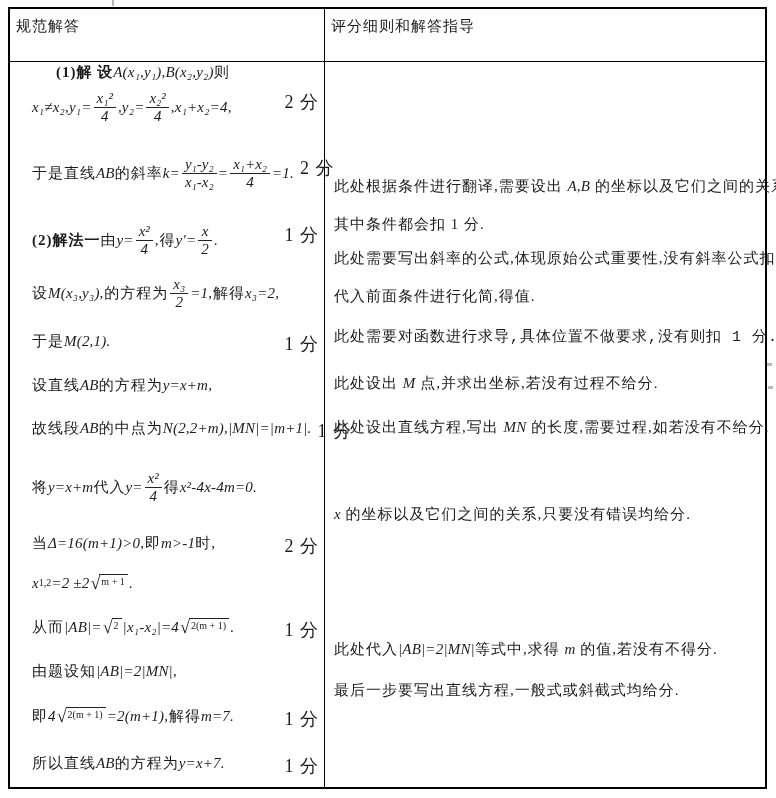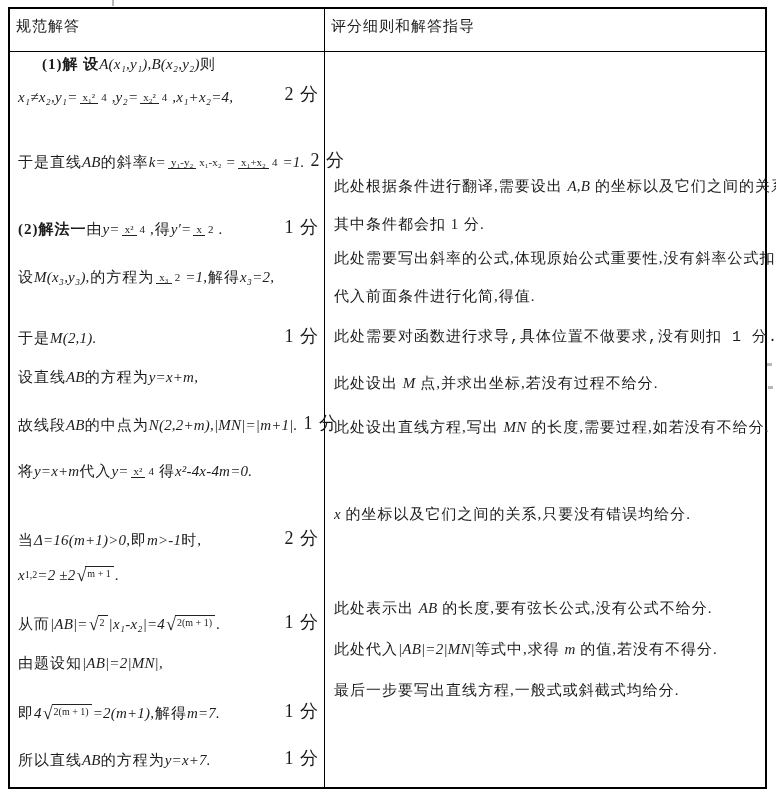--- a/index.html
+++ b/index.html
@@ -4,40 +4,40 @@
 <style>
   html,body{margin:0;padding:0;background:#fff;}
   .page{
     position:relative;width:776px;height:798px;background:#ffffff;
     font-family:"Liberation Serif","DejaVu Serif",serif;color:#1c1c1c;overflow:hidden;
   }
   .grade-table{
     position:absolute;left:8px;top:7px;width:759px;height:782px;
     border:2px solid #000;box-sizing:border-box;background:#fff;
   }
-  .hdr{display:flex;height:43px;border-bottom:1px solid #000;box-sizing:border-box;font-family:Liberation Mono, monospace;}
+  .hdr{display:flex;height:53px;border-bottom:1px solid #000;box-sizing:border-box;font-family:Liberation Mono, monospace;}
   .hdr-cell{font-size:15px;letter-spacing:1px;padding:8px 0 0 6px;box-sizing:border-box;}
   .hdr-left{width:315px;border-right:1px solid #000;}
   .hdr-right{flex:1;}
   .bod{position:absolute;left:0;top:43px;right:0;bottom:0;}
   .bod-left{position:absolute;left:0;top:0;bottom:0;width:315px;border-right:1px solid #000;box-sizing:border-box;}
   .bod-right{position:absolute;left:315px;top:0;bottom:0;right:0;}
   .sol-line{
-    position:absolute;left:8px;right:5px;display:flex;justify-content:space-between;
-    align-items:flex-end;font-size:15px;white-space:nowrap;
+    position:absolute;left:22px;right:5px;display:flex;justify-content:space-between;
+    align-items:flex-start;font-size:15px;white-space:nowrap;margin-top:8px;
   }
   .sol-line .formula{display:inline-flex;align-items:center;flex-wrap:nowrap;}
   .score{white-space:nowrap;font-size:18px;letter-spacing:1px;margin-left:6px;}
   .tx{letter-spacing:1px;}
   .it{font-style:italic;letter-spacing:0.2px;}
   .bd{font-weight:bold;letter-spacing:1px;}
   sub.sb{font-size:10px;line-height:0;}
   .fr{
-    display:inline-flex;flex-direction:row;text-align:center;vertical-align:middle;
-    margin:0 2px;font-size:11px;line-height:1.15;letter-spacing:0;
+    display:inline-flex;flex-direction:column;text-align:center;vertical-align:middle;
+    margin:0 2px;font-size:15px;line-height:1.15;letter-spacing:0;font-style:italic;
   }
   .fr .n{display:block;border-bottom:1px solid #222;padding:0 3px;}
   .fr .d{display:block;padding:0 3px;}
   .rad{display:inline-flex;align-items:flex-start;vertical-align:middle;margin:0 1px;}
   .rad .rsign{font-size:18px;line-height:1.05;margin-right:-1px;}
   .rad .rv{border-top:1.4px solid #222;padding:1px 3px 0 2px;font-size:10px;line-height:1.2;font-family:Liberation Serif, serif;}
   .rub-par{
     position:absolute;left:9px;right:4px;font-size:15px;line-height:38px;
     white-space:nowrap;letter-spacing:0.2px;
   }
@@ -240,19 +240,18 @@
             <span class="score">1 分</span>
           </div>
         </div>
       <div class="bod-right">
           <div class="rub-par" style="top: 115px;"><span class="tx">此处根据条件进行翻译,需要设出 </span><span class="it">A,B</span><span class="tx"> 的坐标以及它们之间的关系,缺少</span><br><span class="tx">其中条件都会扣 1 分.</span></div>
           <div class="rub-par" style="top: 187px;"><span class="tx">此处需要写出斜率的公式,体现原始公式重要性,没有斜率公式扣 1 分,</span><br><span class="tx">代入前面条件进行化简,得值.</span></div>
           <div class="rub-par" style="top: 267px; font-family: Liberation Mono, monospace;"><span class="tx">此处需要对函数进行求导,具体位置不做要求,没有则扣 1 分.</span></div>
           <div class="rub-par" style="top: 312px;"><span class="tx">此处设出 </span><span class="it">M</span><span class="tx"> 点,并求出坐标,若没有过程不给分.</span></div>
           <div class="rub-par" style="top: 356px;"><span class="tx">此处设出直线方程,写出 </span><span class="it">MN</span><span class="tx"> 的长度,需要过程,如若没有不给分.</span></div>
           <div class="rub-par" style="top: 443px;"><span class="it">x</span><span class="tx"> 的坐标以及它们之间的关系,只要没有错误均给分.</span></div>
-          <div class="rub-par" style="top: 537px;"><span class="tx">此处表示出 </span><span class="it">AB</span><span class="tx"> 的长度,要有弦长公式,没有公式不给分.</span></div>
           <div class="rub-par" style="top: 578px;"><span class="tx">此处代入</span><span class="it">|AB|=2|MN|</span><span class="tx">等式中,求得 </span><span class="it">m</span><span class="tx"> 的值,若没有不得分.</span></div>
           <div class="rub-par" style="top: 619px;"><span class="tx">最后一步要写出直线方程,一般式或斜截式均给分.</span></div>
         </div>
     </div>
   </div>
 </div>
 
 </body></html>

